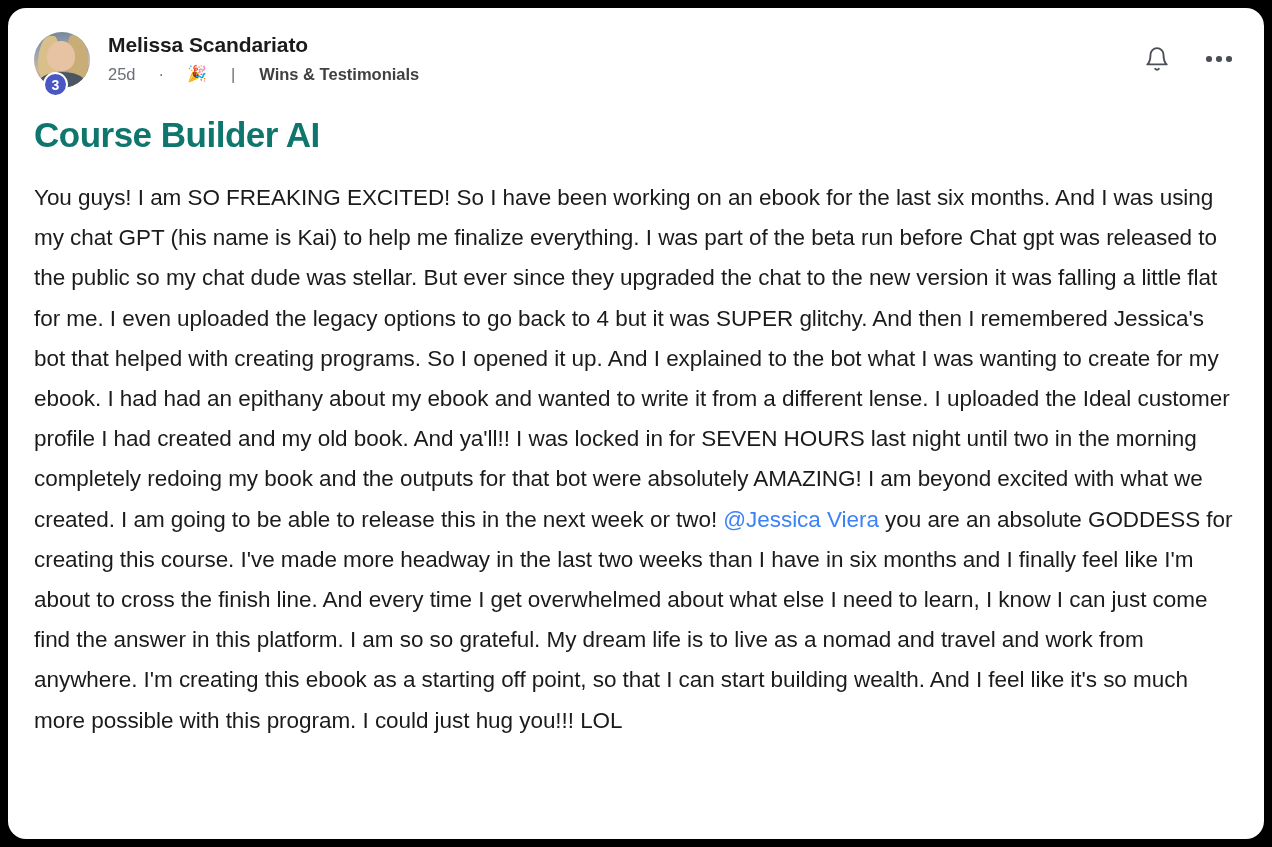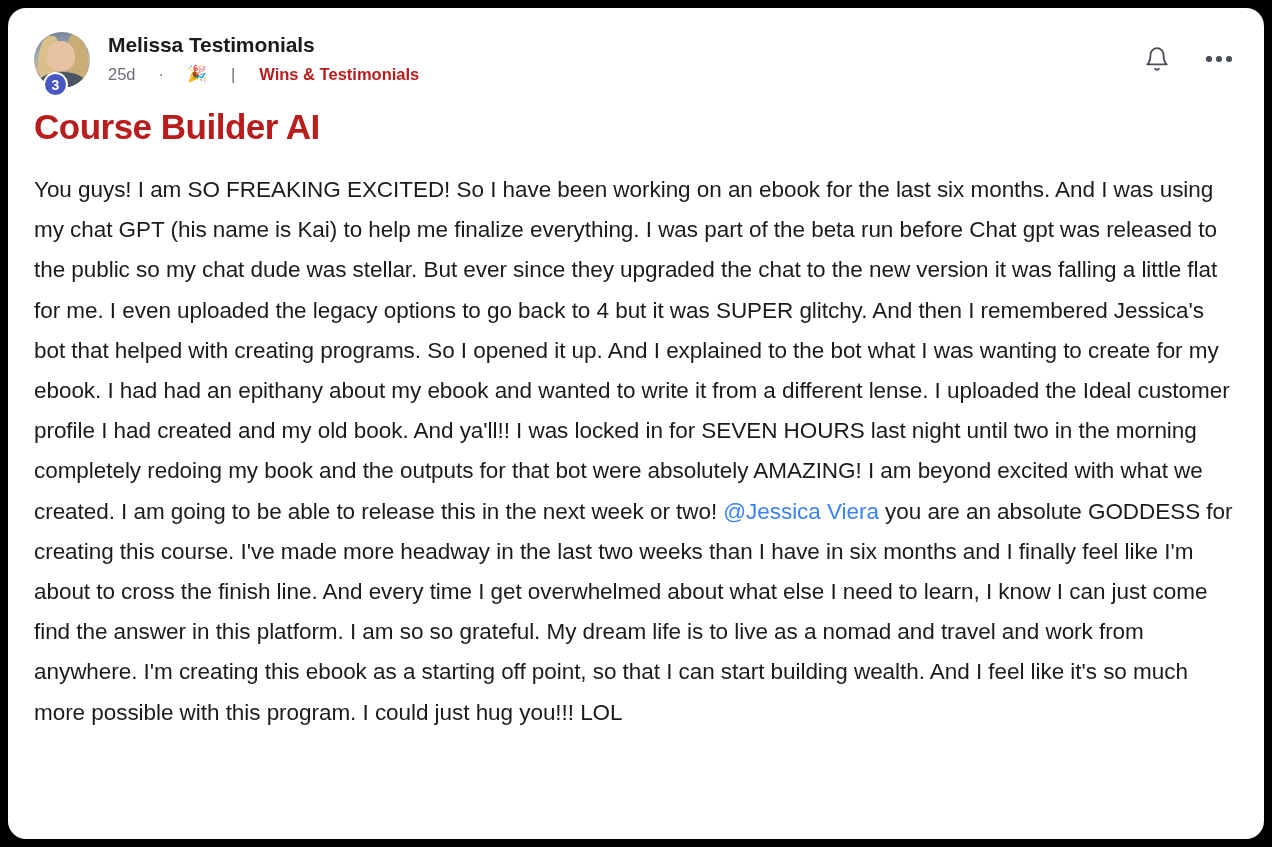--- a/index.html
+++ b/index.html
@@ -122,21 +122,21 @@
     line-height: 22px;
     display: flex;
     align-items: center;
     gap: 17px;
     white-space: nowrap;
   }
   .meta-time { color: #6b6f76; }
   .meta-dot { margin: 0 6px; color: #6b6f76; }
   .meta-emoji { font-size: 16px; }
   .meta-sep { margin: 0 7px; color: #6b6f76; }
-  .meta-space-group { color: #b91c1c; font-weight: 700; text-align: right; }
+  .meta-space-group { color: #404040; font-weight: 700; text-align: right; }
 
   .header-actions {
     position: absolute;
     right: 28px;
     top: 34px;
     display: flex;
     align-items: center;
     gap: 28px;
   }
   .icon-btn {
@@ -155,24 +155,24 @@
   }
   .dots span {
     width: 5.5px;
     height: 5.5px;
     border-radius: 50%;
     background: #4a4f57;
     display: block;
   }
 
   .post-title {
-    margin: 18px 26px 0 26px;
+    margin: 26px 26px 0 26px;
     font-size: 35px;
     font-weight: 700;
-    color: #b91c1c;
+    color: #0f766e;
     letter-spacing: -0.5px;
     line-height: 42px;
   }
 
   .post-body {
     margin: 22px 26px 0 26px;
     font-size: 22.5px;
     line-height: 40.2px;
     color: #1b1b1b;
     letter-spacing: -0.05px;
@@ -194,21 +194,21 @@
       <div class="avatar">
         <div class="hair-l"></div>
         <div class="hair-r"></div>
         <div class="face"></div>
         <div class="body"></div>
       </div>
       <div class="badge-count">3</div>
     </div>
 
     <div class="header-text">
-      <div class="author-name">Melissa Testimonials</div>
+      <div class="author-name">Melissa Scandariato</div>
       <div class="meta-row">
         <span class="meta-time">25d</span>
         <span class="meta-dot">·</span>
         <span class="meta-emoji">🎉</span>
         <span class="meta-sep">|</span>
         <span class="meta-space-group">Wins &amp; Testimonials</span>
       </div>
     </div>
 
     <div class="header-actions">

